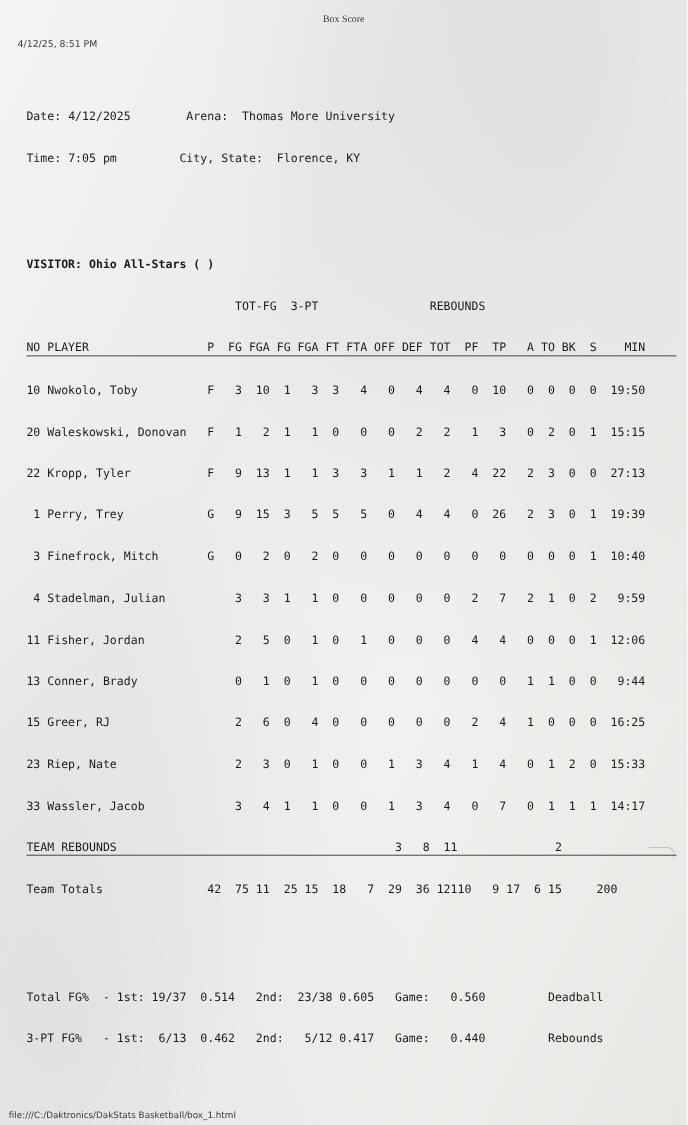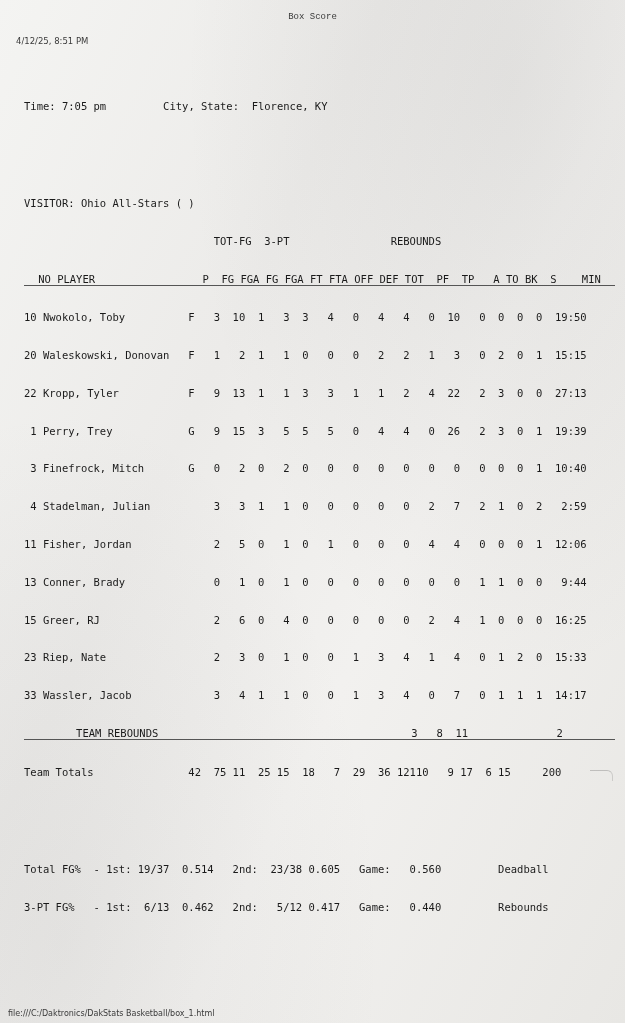--- a/index.html
+++ b/index.html
@@ -27,21 +27,21 @@
       radial-gradient(ellipse at 82% 8%, rgba(120,120,120,0.12) 0%, rgba(255,255,255,0) 45%),
       radial-gradient(ellipse at 10% 92%, rgba(120,120,120,0.10) 0%, rgba(255,255,255,0) 40%);
     pointer-events: none;
   }
   .hdr-center {
     position: absolute;
     top: 12px;
     left: 0; right: 0;
     text-align: center;
     font-size: 9px;
-    font-family: Liberation Mono, monospace;
+    font-family: Liberation Serif, serif;
     color: #3a3a3a;
   }
   .hdr-left {
     position: absolute;
     top: 36px;
     left: 16px;
     font-size: 8.5px;
     font-family: "DejaVu Sans", sans-serif;
     color: #3a3a3a;
   }
@@ -58,23 +58,23 @@
     position: absolute;
     top: 62px;
     left: 24px;
     right: 10px;
     font-size: 10.5px;
     line-height: 12.6px;
     letter-spacing: 0px;
     white-space: pre;
   }
   .sp { display: block; height: 9px; }
-  .ruled { border-bottom: 1px solid #555; text-align: center; }
+  .ruled { border-bottom: 1px solid #555; }
   .line { display: block; }
-  .sect-title { font-weight: normal; }
+  .sect-title { font-weight: bold; }
   .smudge {
     position: absolute;
     right: 12px;
     top: 770px;
     width: 22px;
     height: 10px;
     border-top: 1px solid rgba(90,90,90,.5);
     border-right: 1px solid rgba(90,90,90,.35);
     border-radius: 0 6px 0 0;
     opacity: .6;
@@ -84,33 +84,34 @@
 <body>
 
 <div class="page">
   <div class="scan-shadow"></div>
 
   <div class="hdr-center">Box Score</div>
   <div class="hdr-left">4/12/25, 8:51 PM</div>
 
   <div class="content">
 
+    <span class="line"><span>Date:</span> <span>4/12/2025</span>        <span>Arena:</span>  <span>Thomas More University</span></span>
     <span class="line"><span>Time:</span> <span>7:05 pm</span>         <span>City, State:</span>  <span>Florence, KY</span></span>
 
     <span class="sp"></span>
 
     <span class="line sect-title">VISITOR: Ohio All-Stars ( )</span>
     <span class="line">                              TOT-FG  3-PT                REBOUNDS</span>
     <span class="line ruled">NO PLAYER                 P  FG FGA FG FGA FT FTA OFF DEF TOT  PF  TP   A TO BK  S    MIN</span>
     <span class="line">10 Nwokolo, Toby          F   3  10  1   3  3   4   0   4   4   0  10   0  0  0  0  19:50</span>
     <span class="line">20 Waleskowski, Donovan   F   1   2  1   1  0   0   0   2   2   1   3   0  2  0  1  15:15</span>
     <span class="line">22 Kropp, Tyler           F   9  13  1   1  3   3   1   1   2   4  22   2  3  0  0  27:13</span>
     <span class="line"> 1 Perry, Trey            G   9  15  3   5  5   5   0   4   4   0  26   2  3  0  1  19:39</span>
     <span class="line"> 3 Finefrock, Mitch       G   0   2  0   2  0   0   0   0   0   0   0   0  0  0  1  10:40</span>
-    <span class="line"> 4 Stadelman, Julian          3   3  1   1  0   0   0   0   0   2   7   2  1  0  2   2:59</span>
+    <span class="line"> 4 Stadelman, Julian          3   3  1   1  0   0   0   0   0   2   7   2  1  0  2   9:59</span>
     <span class="line">11 Fisher, Jordan             2   5  0   1  0   1   0   0   0   4   4   0  0  0  1  12:06</span>
     <span class="line">13 Conner, Brady              0   1  0   1  0   0   0   0   0   0   0   1  1  0  0   9:44</span>
     <span class="line">15 Greer, RJ                  2   6  0   4  0   0   0   0   0   2   4   1  0  0  0  16:25</span>
     <span class="line">23 Riep, Nate                 2   3  0   1  0   0   1   3   4   1   4   0  1  2  0  15:33</span>
     <span class="line">33 Wassler, Jacob             3   4  1   1  0   0   1   3   4   0   7   0  1  1  1  14:17</span>
     <span class="line ruled">TEAM REBOUNDS                                        3   8  11              2</span>
     <span class="line">Team Totals               42  75 11  25 15  18   7  29  36 12110   9 17  6 15     200</span>
 
     <span class="sp"></span>
 

